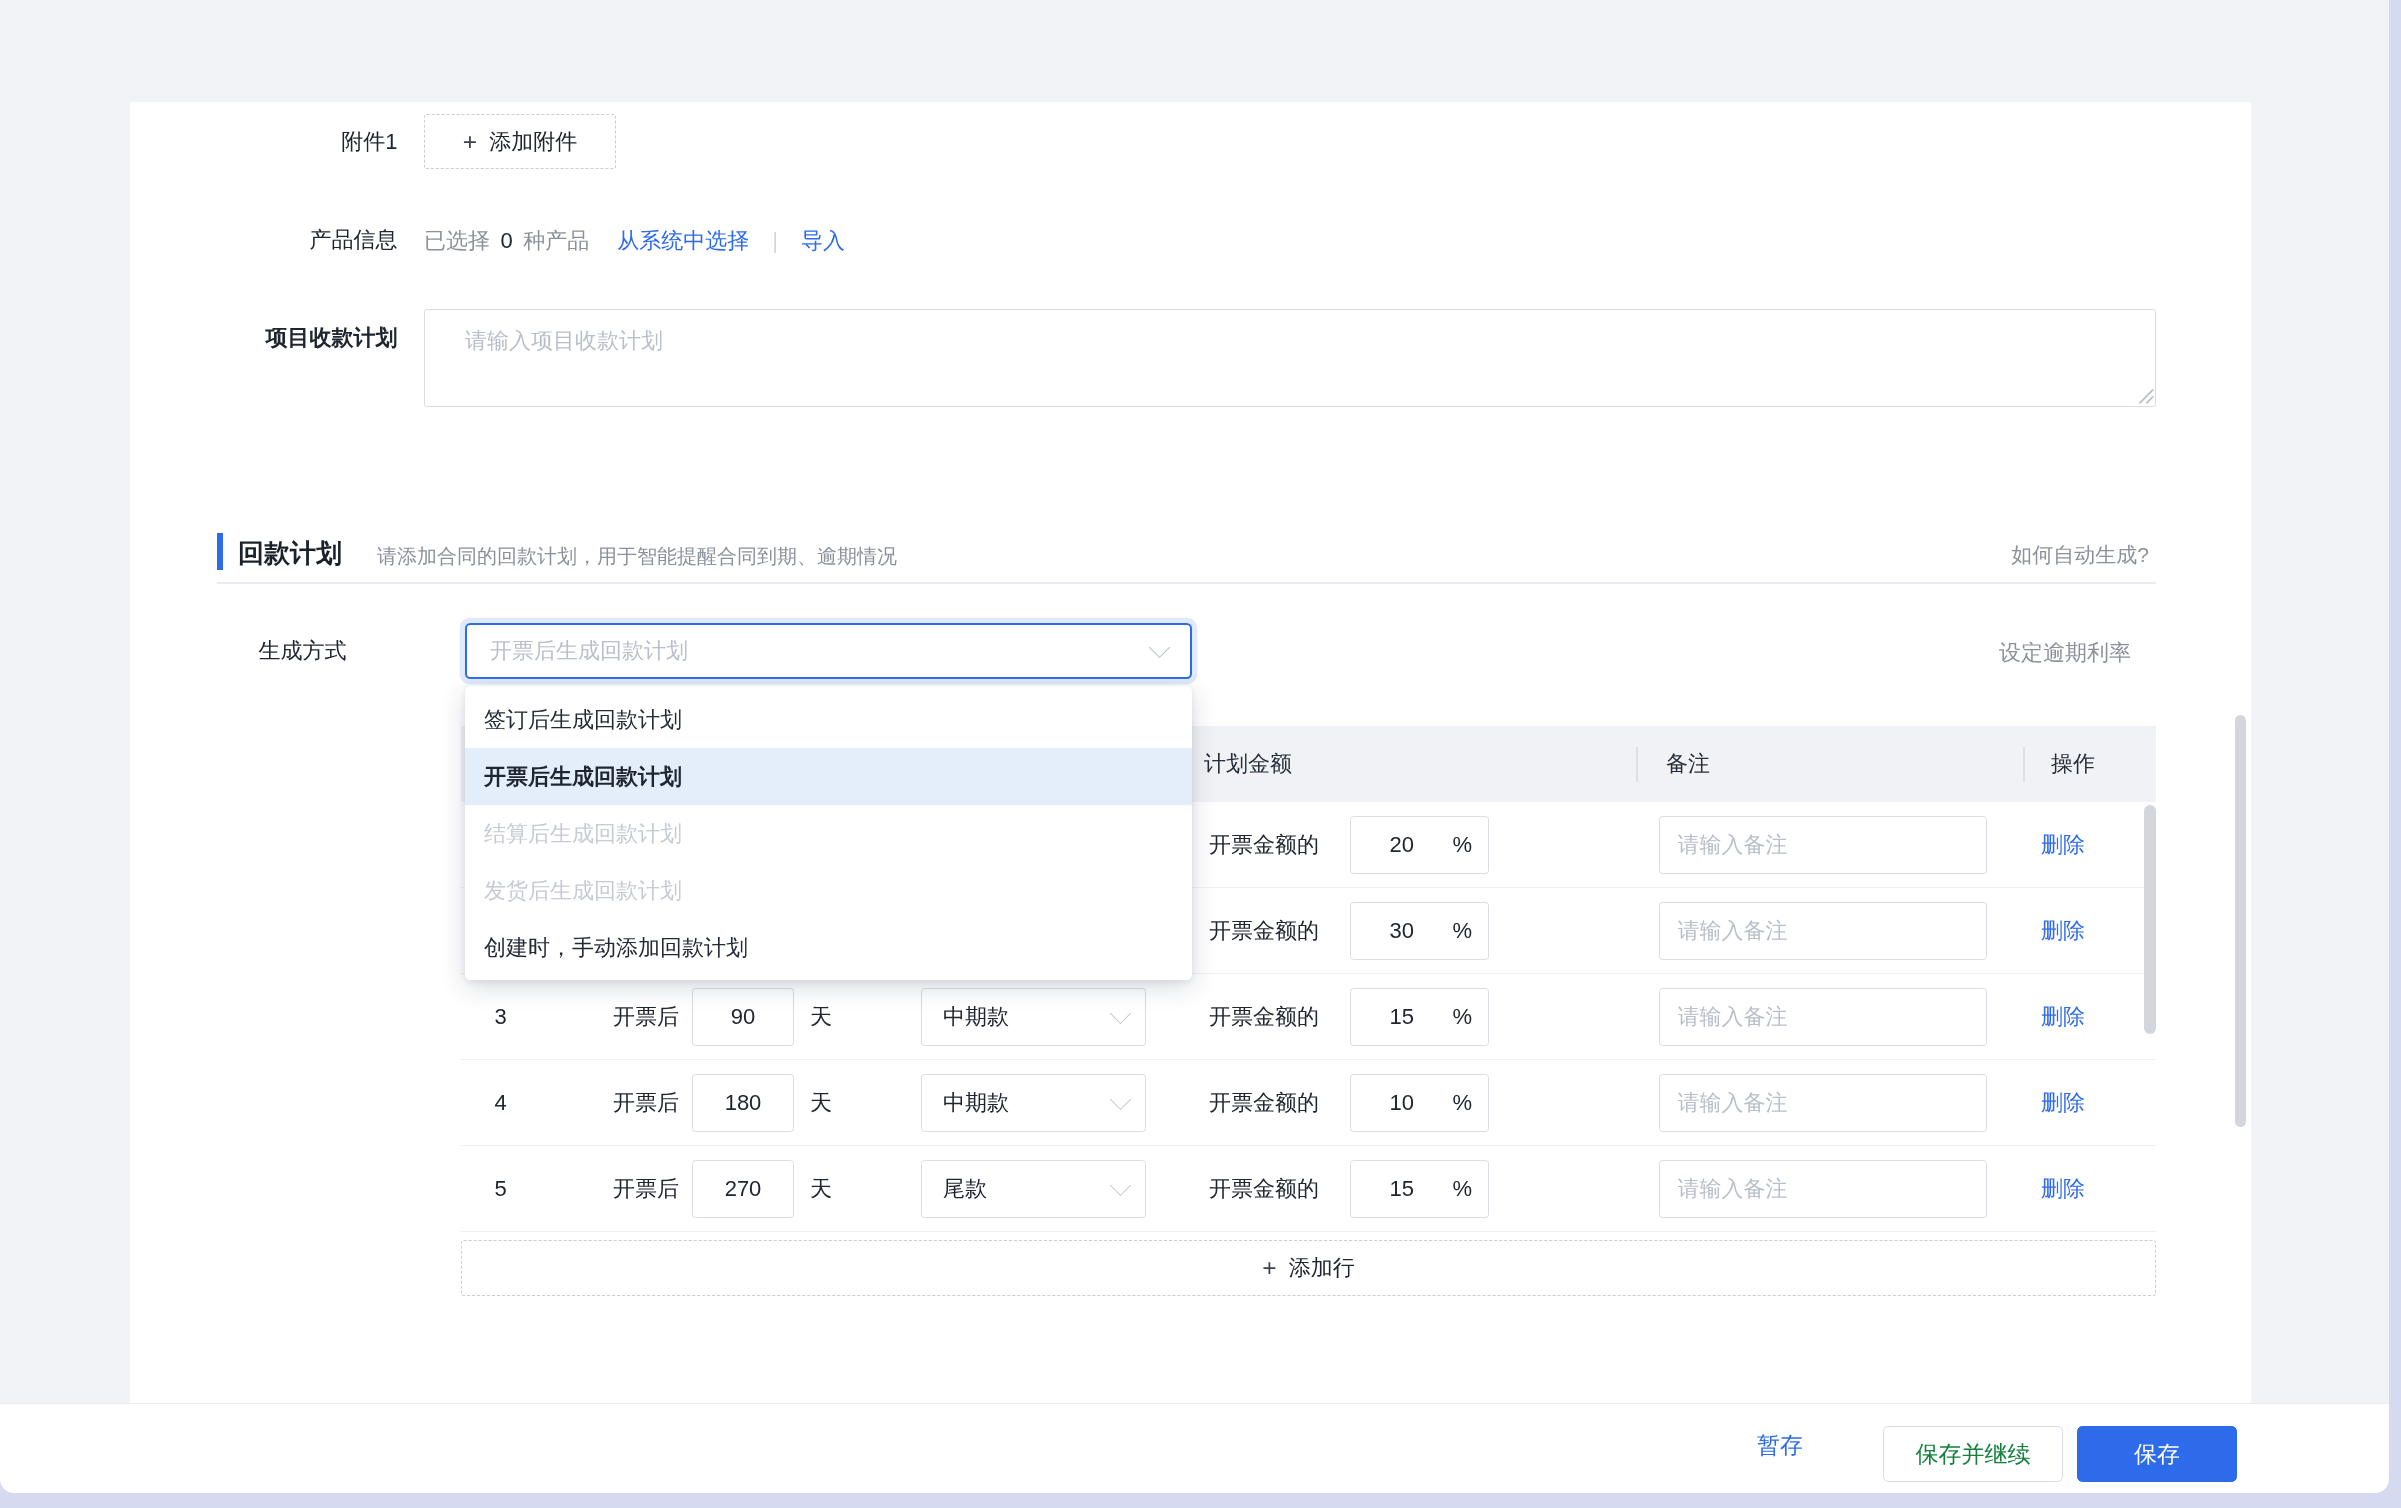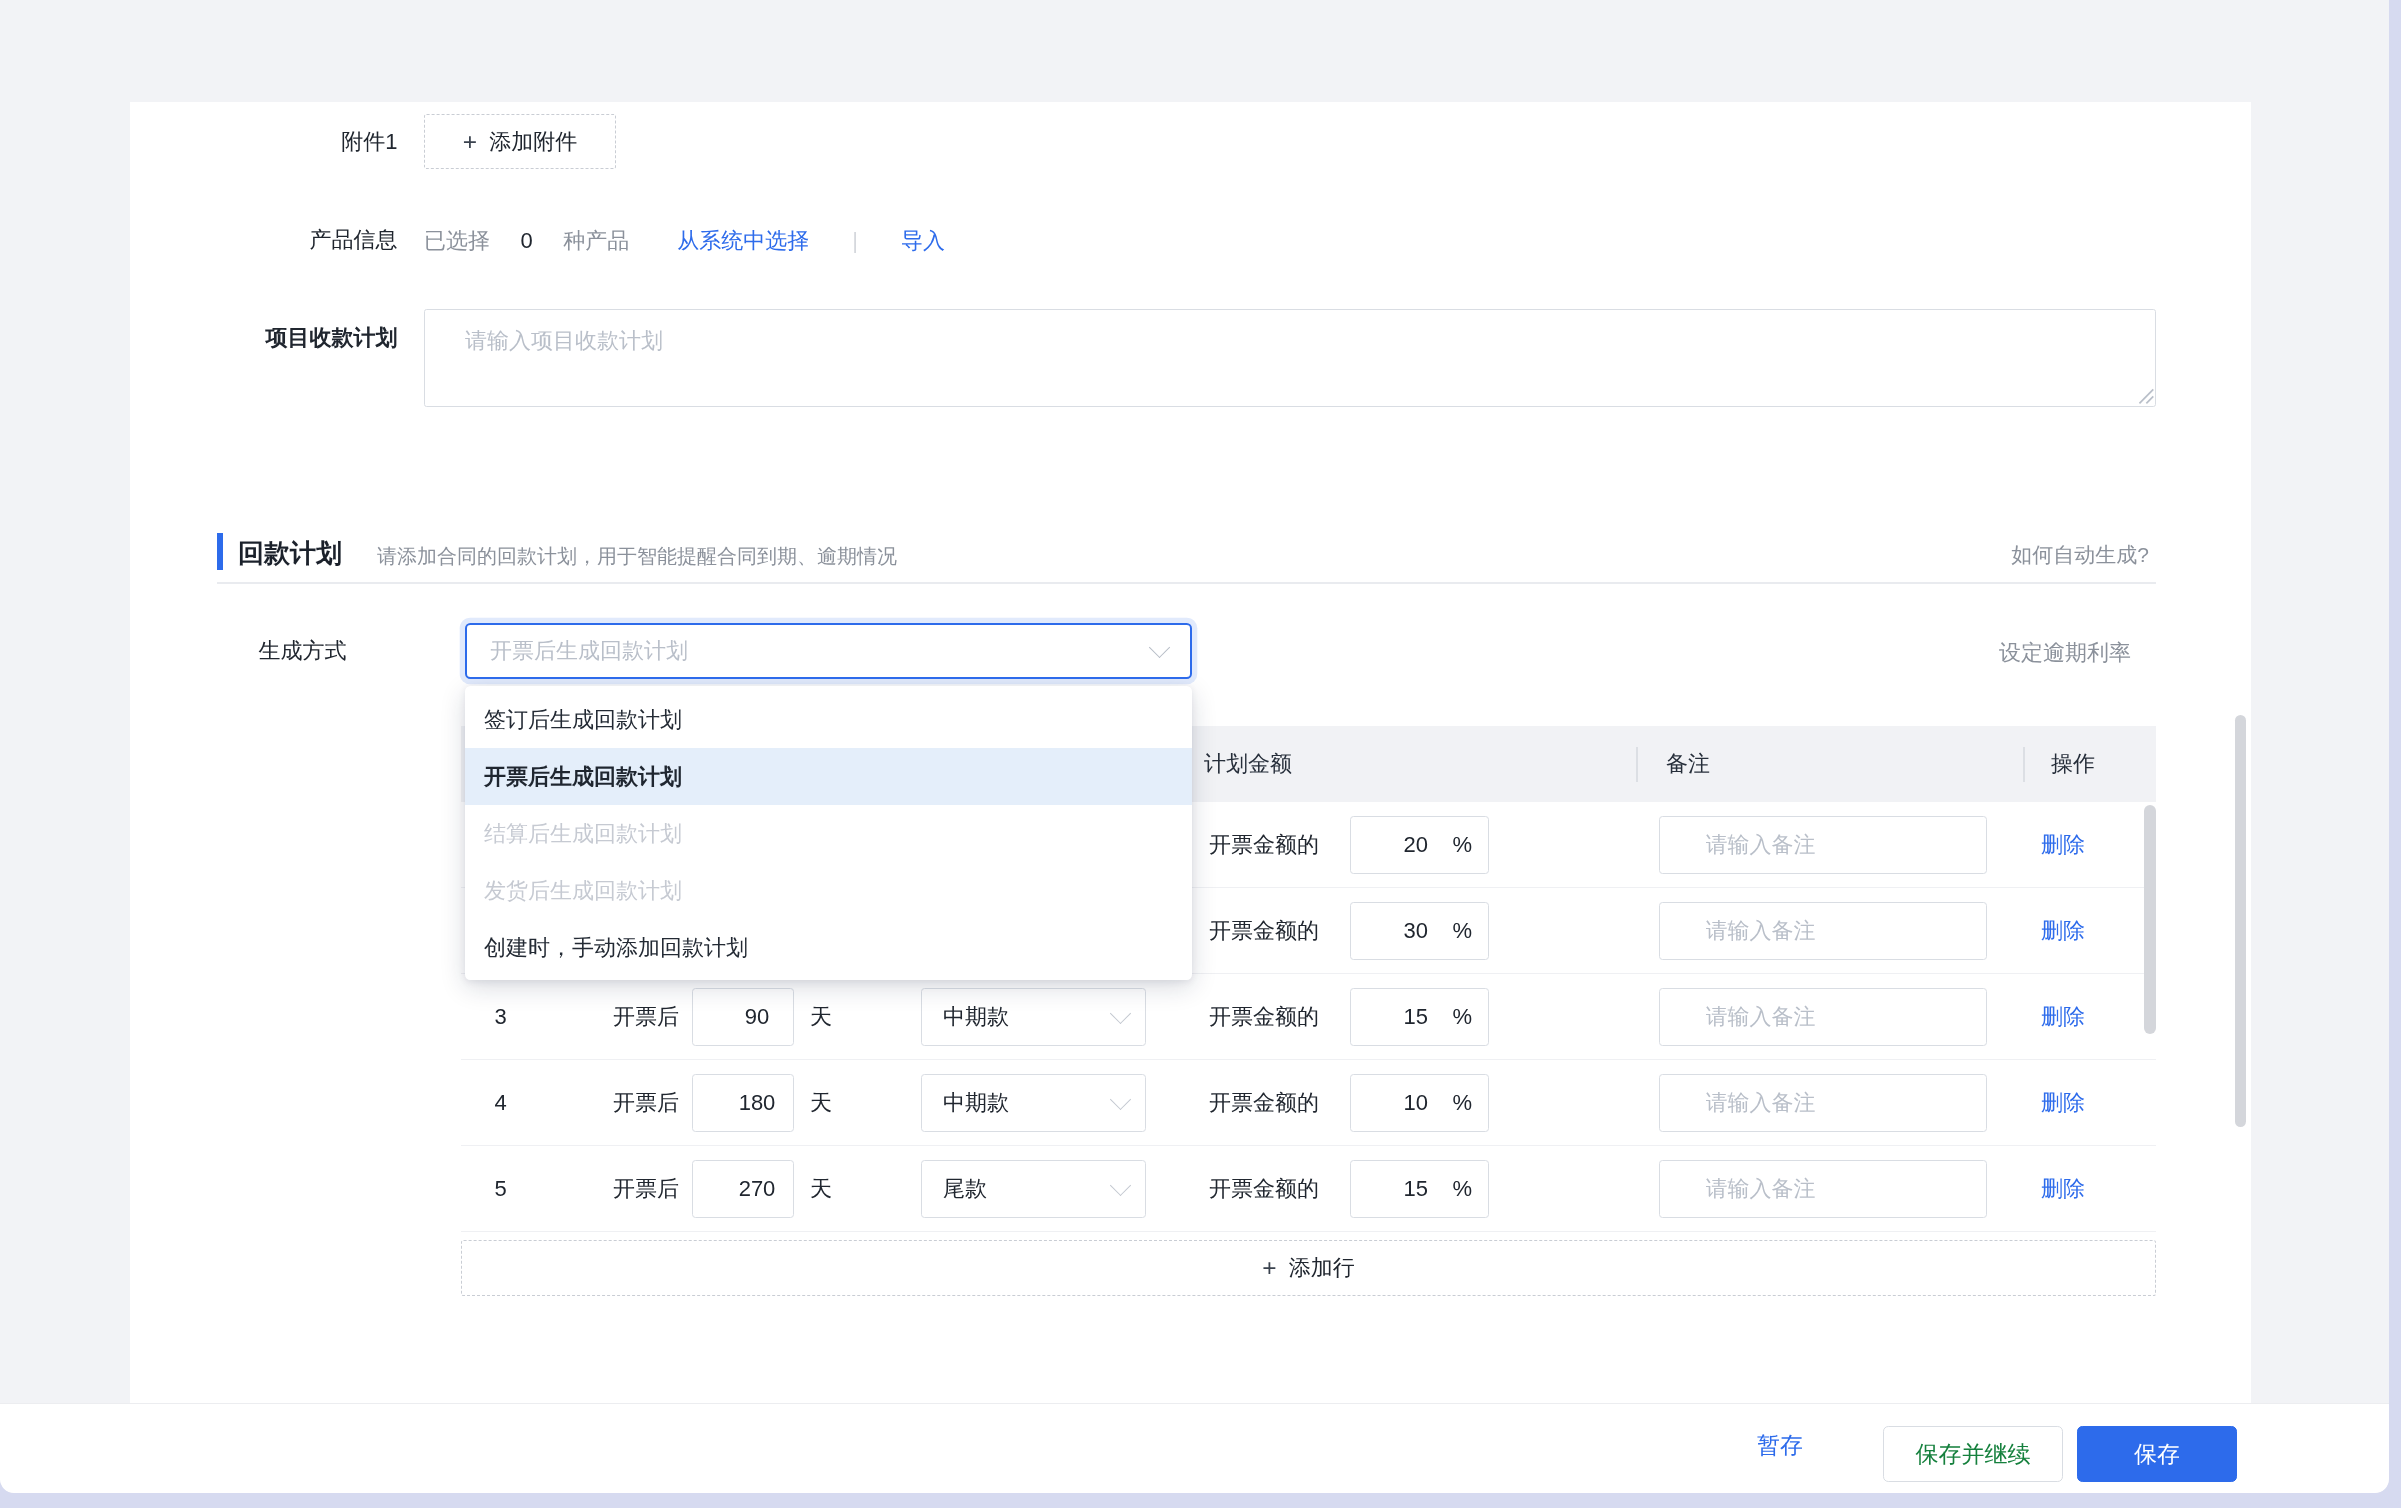--- a/index.html
+++ b/index.html
@@ -20,21 +20,21 @@
   .tabbtn.active{border-color:#2d6beb;color:#2d6beb;z-index:2;}
   
   .content{position:absolute;left:0;top:102px;width:100%;height:1301px;background:#f2f3f6;}
   .card{position:absolute;left:130px;top:0;width:2121px;height:1301px;background:#ffffff;}
   .f-label{position:absolute;width:263px;text-align:right;font-size:22px;color:#20262f;line-height:24.5px;}
   .dashedbtn{position:absolute;box-sizing:border-box;border:1.8px dashed #c9cdd4;border-radius:2.6px;background:#fff;
     display:flex;align-items:center;justify-content:center;font-size:22px;color:#20262f;cursor:pointer;}
   .plus{font-size:24.5px;color:#3a424e;margin-right:12.3px;font-weight:400;}
   .gray{color:#8b919b;}
   .link{color:#2d6beb;cursor:pointer;text-decoration:none;}
-  .prodrow{position:absolute;left:294px;display:flex;align-items:center;font-size:22px;gap:20px;}
+  .prodrow{position:absolute;left:294px;display:flex;align-items:center;font-size:22px;}
   textarea.bigta{position:absolute;box-sizing:border-box;border:1.8px solid #d9dde3;border-radius:2.6px;
     padding:16px 19px;font-size:22px;font-family:inherit;color:#20262f;resize:none;outline:none;}
   textarea.bigta::placeholder{color:#b9bfc9;}
   .resize-grip{position:absolute;width:19px;height:19px;pointer-events:none;}
   
   .sec-bar{position:absolute;width:6.1px;background:#2d6beb;}
   .sec-title{position:absolute;font-size:26px;font-weight:700;color:#1b212b;}
   .sec-desc{position:absolute;font-size:20px;color:#8b919b;}
   .divider{position:absolute;height:1.8px;background:#e9ebef;}
   
@@ -49,21 +49,21 @@
   .opt{height:57px;display:flex;align-items:center;padding:0 19px;font-size:22px;color:#232a34;cursor:pointer;}
   .opt.selected{background:#e4eefa;font-weight:700;color:#1f2630;}
   .opt.disabled{color:#c6cad2;cursor:default;}
   
   .tbl{position:absolute;}
   .thead{position:absolute;left:0;top:0;width:100%;height:76px;background:#f1f2f5;}
   .th{position:absolute;top:0;height:76px;display:flex;align-items:center;font-size:22px;color:#262e3a;font-weight:500;}
   .th-sep{position:absolute;top:21px;width:1.8px;height:35px;background:#dcdfe4;}
   .trow{position:absolute;left:0;width:100%;height:86px;background:#fff;border-bottom:1.8px solid #eff0f3;box-sizing:border-box;}
   .cell{position:absolute;top:0;height:86px;display:flex;align-items:center;font-size:22px;color:#20262f;}
-  .inbox{position:absolute;top:14px;height:58px;box-sizing:border-box;border:1.8px solid #d9dde3;border-radius:3.5px;background:#fff;padding-left:28px;}
+  .inbox{position:absolute;top:14px;height:58px;box-sizing:border-box;border:1.8px solid #d9dde3;border-radius:3.5px;background:#fff;}
   input.nval{width:100%;height:100%;border:none;outline:none;text-align:center;font-size:22px;font-family:inherit;color:#20262f;background:transparent;padding:0;}
   .pctbox{display:flex;align-items:center;}
   .pctbox input.nval{flex:1;min-width:0;}
   .pctsign{flex:none;padding-right:16px;font-size:22px;color:#20262f;}
   .typesel{display:flex;align-items:center;padding:0 17.5px 0 21px;cursor:pointer;}
   .typesel .tval{flex:1;font-size:22px;color:#20262f;}
   .typesel .chev{border-color:#c3c8d0;}
   input.remark{padding:0 17.5px;text-align:left;}
   input.remark::placeholder{color:#b9bfc9;}
   .del{position:absolute;top:0;height:86px;display:flex;align-items:center;font-size:22px;color:#2d6beb;cursor:pointer;}

